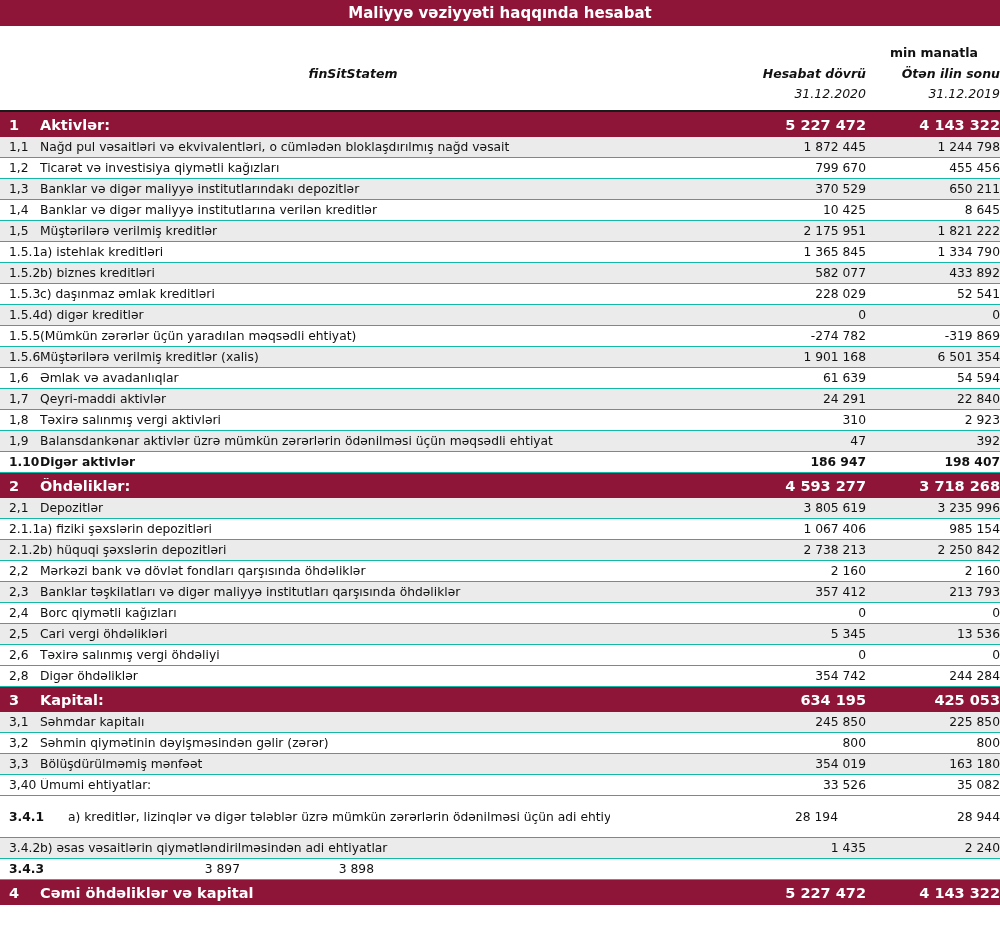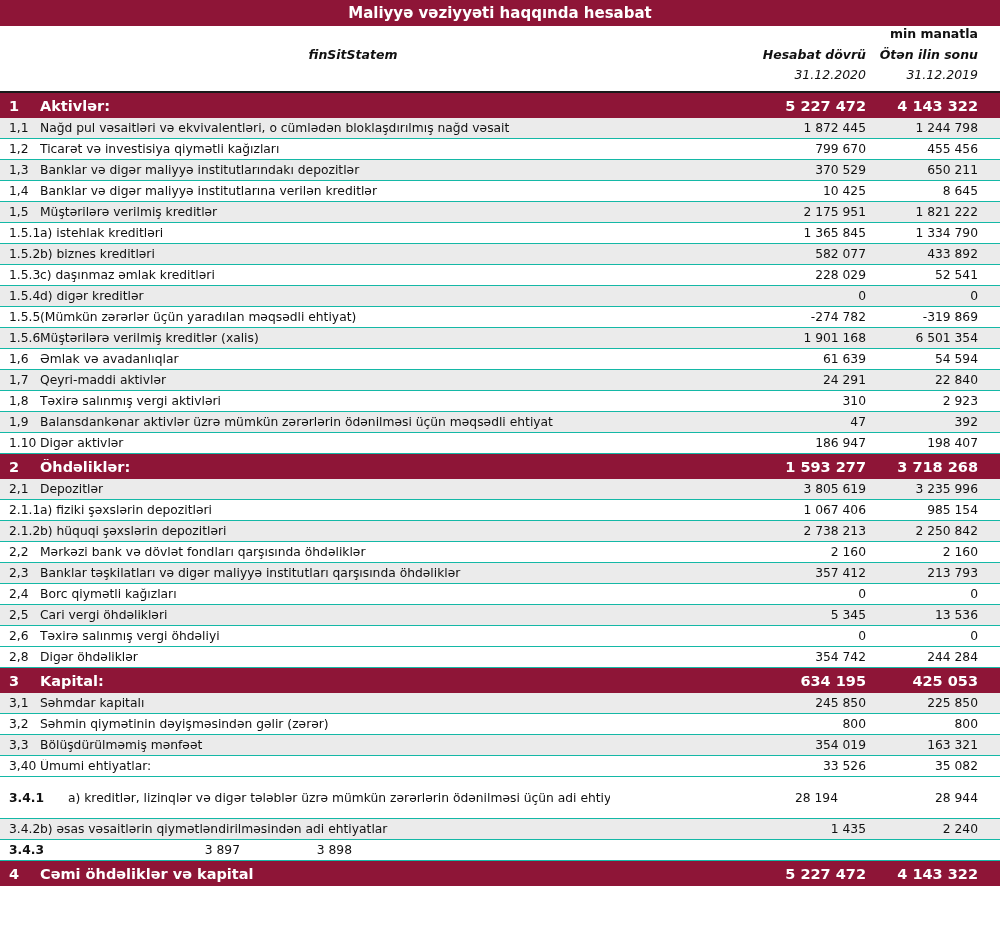--- a/index.html
+++ b/index.html
@@ -20,48 +20,48 @@
     font-weight:bold;
     font-size:15px;
     height:26px;
     line-height:26px;
     text-align:center;
   }
   .units{
     text-align:right;
     font-weight:bold;
     font-size:12.5px;
-    padding:0 22px 4px 0;
+    padding:19px 22px 4px 0;
   }
   .hdr-row{
     display:flex;
     align-items:flex-end;
     font-size:12.5px;
     line-height:20px;
     font-style:italic;
   }
   .b{font-weight:bold;}
   .hdr-center{text-align:center;font-weight:bold;}
   .c-num{width:40px;padding-left:9px;box-sizing:border-box;flex:none;}
   .c-label{flex:1;white-space:nowrap;overflow:hidden;}
   .c-v1{width:200px;text-align:right;flex:none;white-space:nowrap;}
-  .c-v2{width:134px;padding-right:22px;text-align:right;flex:none;box-sizing:border-box;white-space:nowrap;}
+  .c-v2{width:134px;text-align:right;flex:none;box-sizing:border-box;white-space:nowrap;}
   .table{
     margin-top:6px;
     border-top:2px solid #1a1a1a;
   }
   .row{display:flex;align-items:center;}
   .row.item{
     height:21px;
     font-size:12.3px;
     border-bottom:1px solid #14b8a6;
     box-sizing:border-box;
   }
   .row.item.shade{background:var(--shade);}
-  .row.item.bold{font-weight:normal;}
+  .row.item.bold{font-weight:bold;}
   .row.item.tall{height:42px;gap:28px;}
   .row.num-bold .c-num{font-weight:bold;}
   .row.section-bar{
     height:25px;
     background:var(--maroon);
     color:#ffffff;
     font-weight:bold;
     font-size:14.5px;
   }
 </style>
@@ -185,21 +185,21 @@
     </div>
     <div class="row item bold">
       <span class="c-num">1.10</span>
       <span class="c-label">Digər aktivlər</span>
       <span class="c-v1">186 947</span>
       <span class="c-v2">198 407</span>
     </div>
     <div class="row section-bar">
       <span class="c-num">2</span>
       <span class="c-label">Öhdəliklər:</span>
-      <span class="c-v1">1 593 277</span>
+      <span class="c-v1">4 593 277</span>
       <span class="c-v2">3 718 268</span>
     </div>
     <div class="row item shade">
       <span class="c-num">2,1</span>
       <span class="c-label">Depozitlər</span>
       <span class="c-v1">3 805 619</span>
       <span class="c-v2">3 235 996</span>
     </div>
     <div class="row item">
       <span class="c-num">2.1.1</span>
@@ -264,21 +264,21 @@
     <div class="row item">
       <span class="c-num">3,2</span>
       <span class="c-label">Səhmin qiymətinin dəyişməsindən gəlir (zərər)</span>
       <span class="c-v1">800</span>
       <span class="c-v2">800</span>
     </div>
     <div class="row item shade">
       <span class="c-num">3,3</span>
       <span class="c-label">Bölüşdürülməmiş mənfəət</span>
       <span class="c-v1">354 019</span>
-      <span class="c-v2">163 321</span>
+      <span class="c-v2">163 180</span>
     </div>
     <div class="row item">
       <span class="c-num">3,40</span>
       <span class="c-label">Ümumi ehtiyatlar:</span>
       <span class="c-v1">33 526</span>
       <span class="c-v2">35 082</span>
     </div>
     <div class="row item tall num-bold">
       <span class="c-num">3.4.1</span>
       <span class="c-label">a) kreditlər, lizinqlər və digər tələblər üzrə mümkün zərərlərin ödənilməsi üçün adi ehtiyatlar</span>

